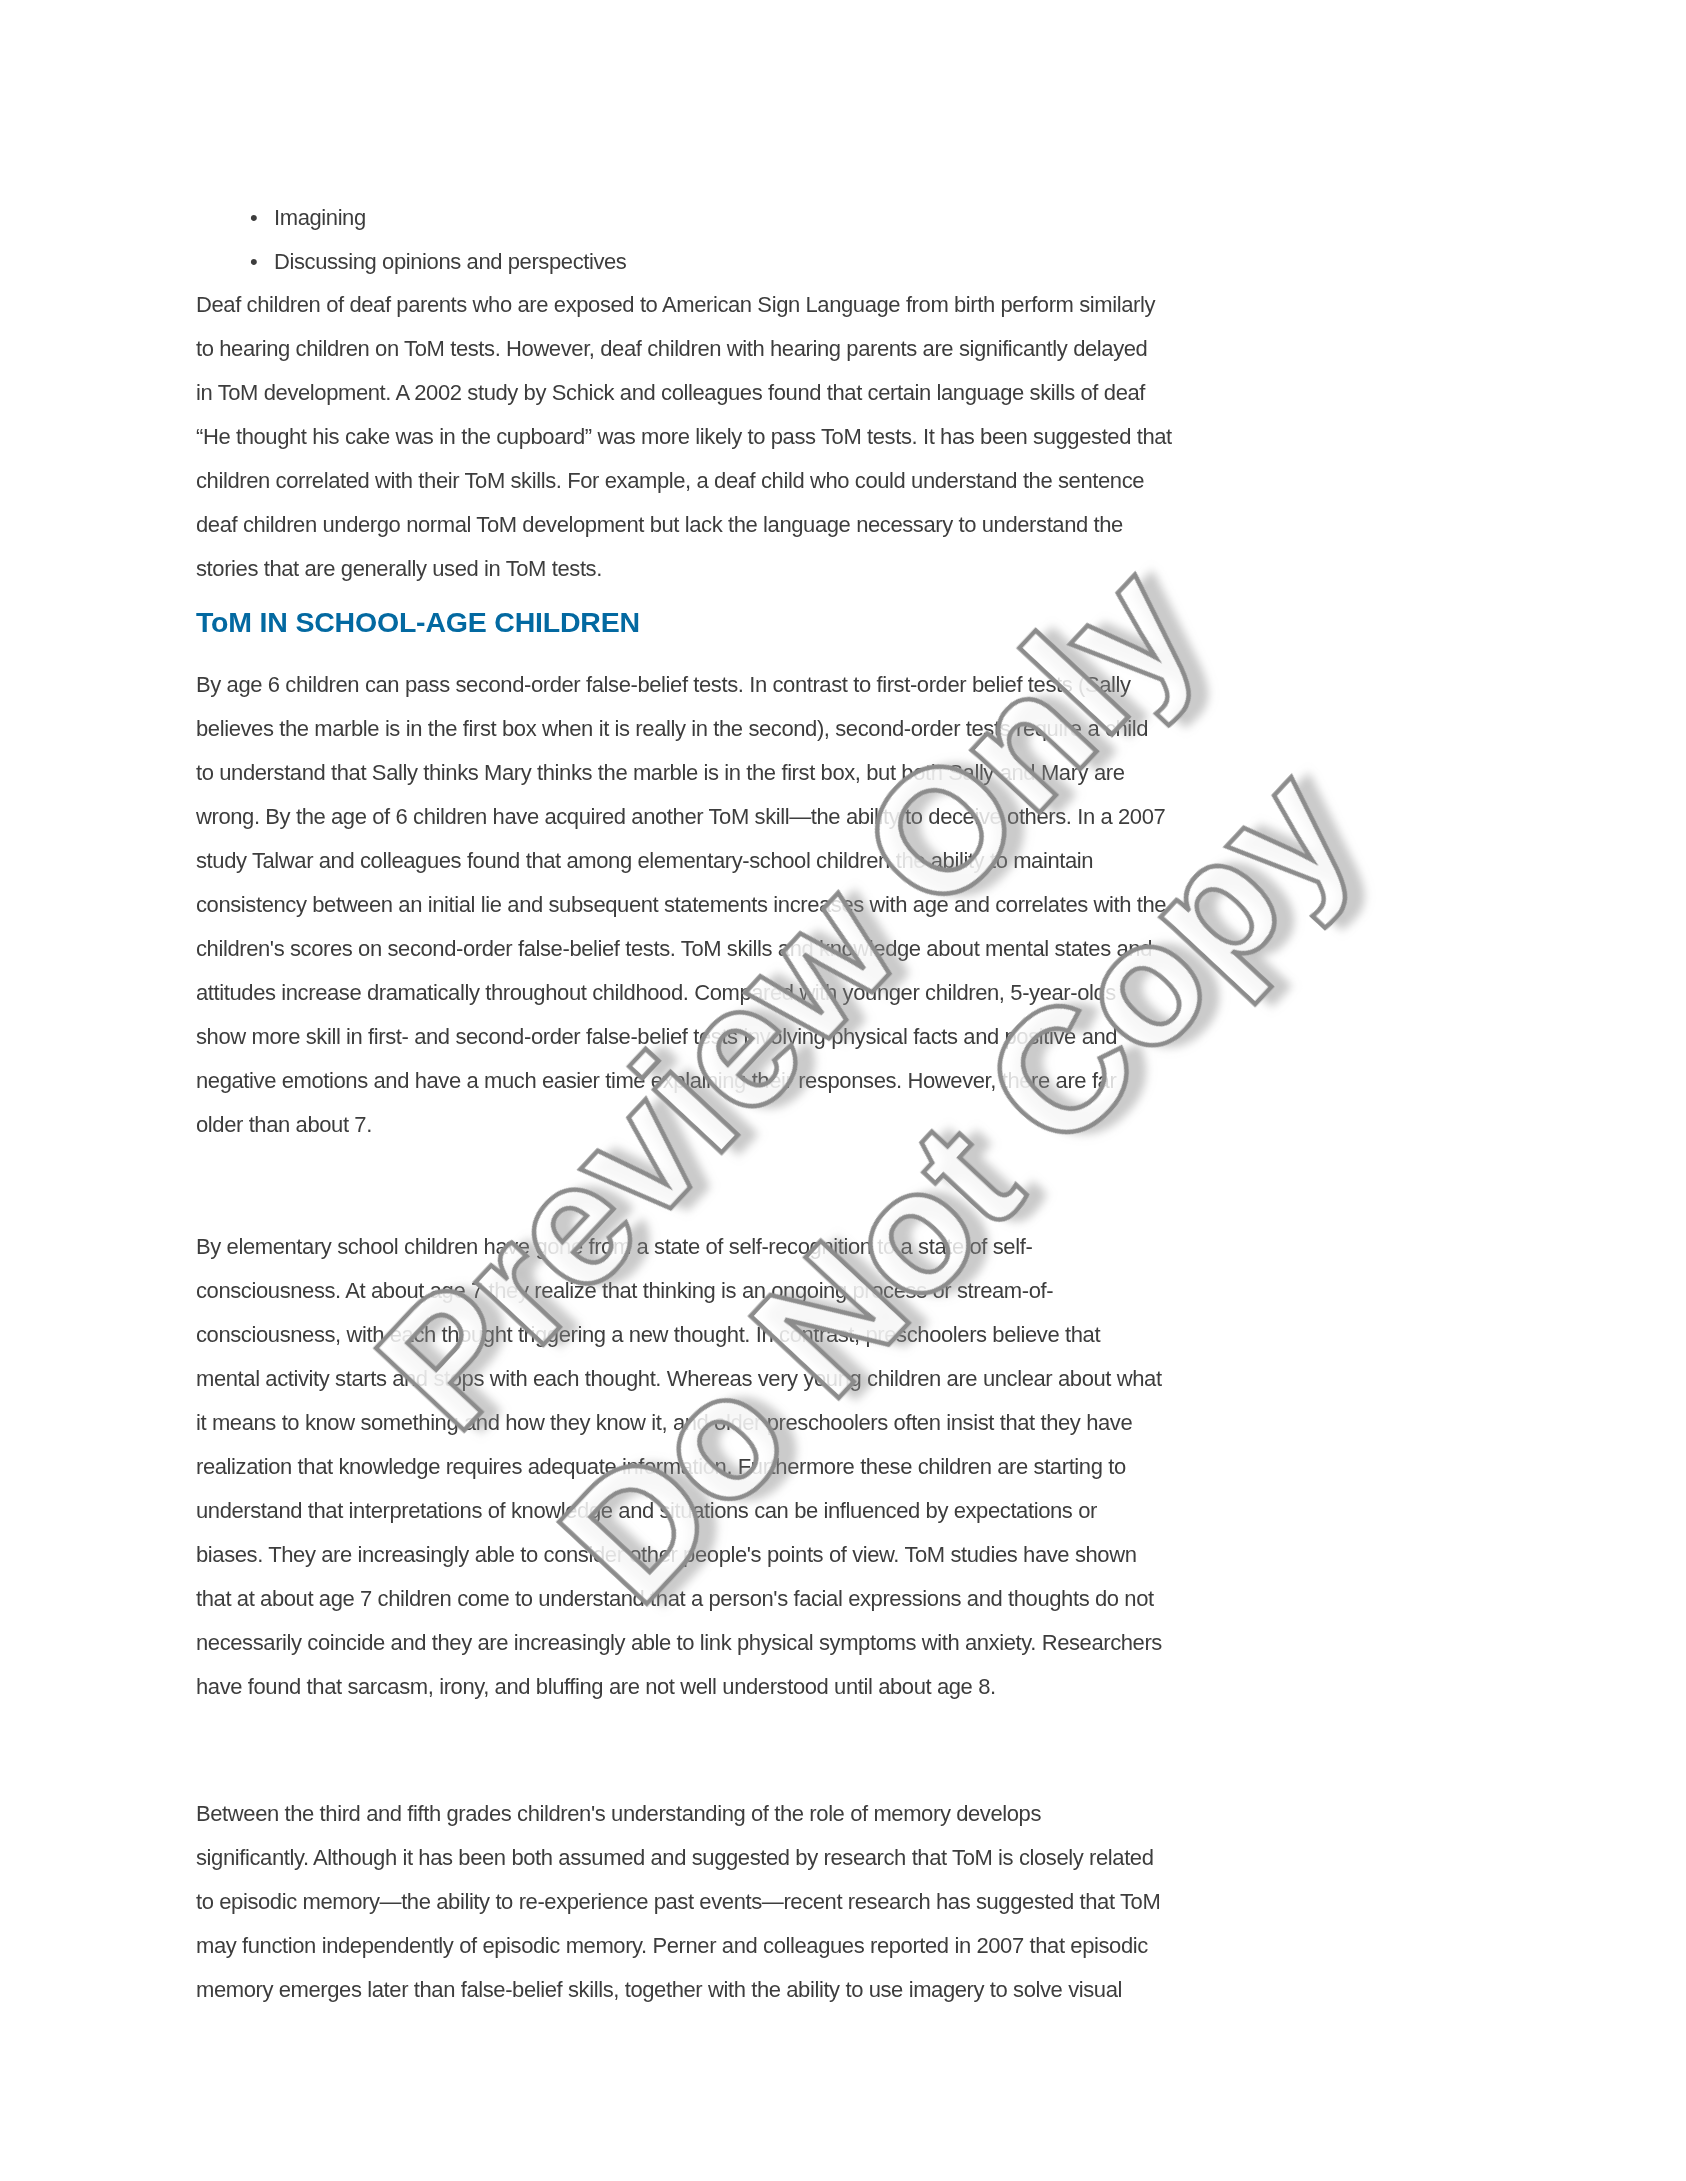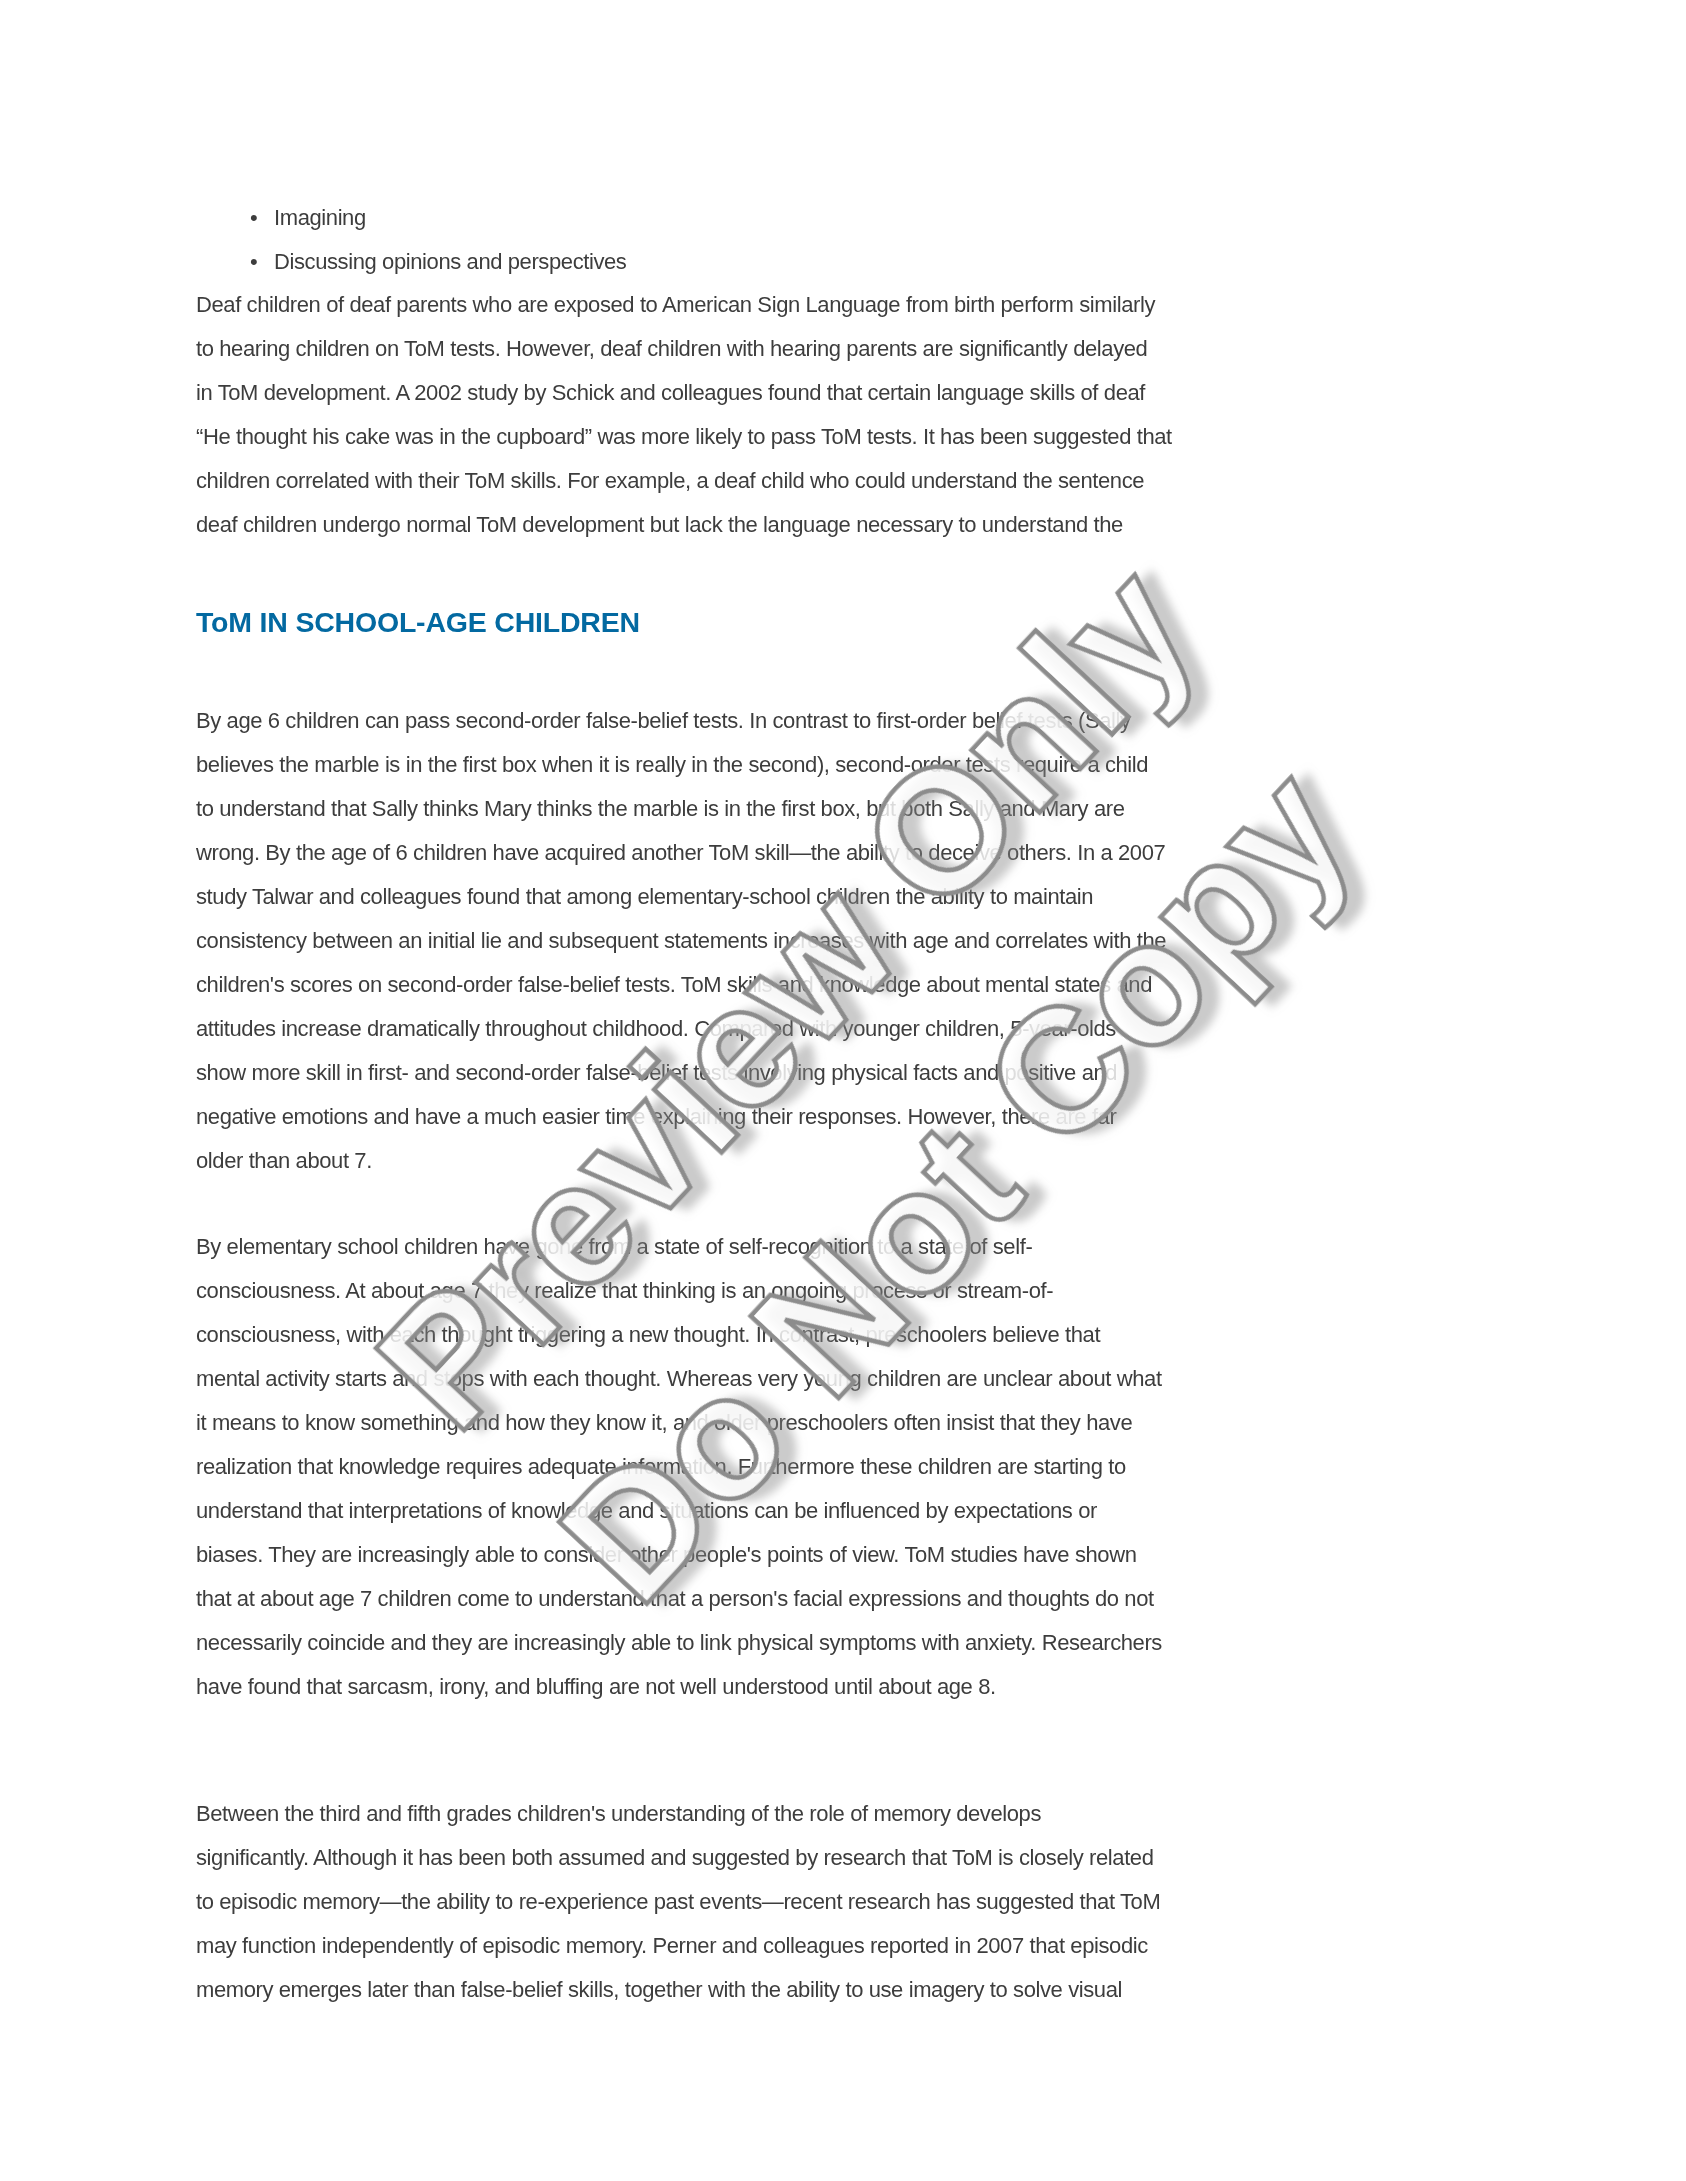--- a/index.html
+++ b/index.html
@@ -63,25 +63,26 @@
     <div class="bullet-row"><span class="bullet-glyph">•</span><span>Discussing opinions and perspectives</span></div>
   </div>
 
   <div class="textblock" style="top:283px">
       <div class="tline">Deaf children of deaf parents who are exposed to American Sign Language from birth perform similarly</div>
       <div class="tline">to hearing children on ToM tests. However, deaf children with hearing parents are significantly delayed</div>
       <div class="tline">in ToM development. A 2002 study by Schick and colleagues found that certain language skills of deaf</div>
       <div class="tline">“He thought his cake was in the cupboard” was more likely to pass ToM tests. It has been suggested that</div>
       <div class="tline">children correlated with their ToM skills. For example, a deaf child who could understand the sentence</div>
       <div class="tline">deaf children undergo normal ToM development but lack the language necessary to understand the</div>
+      <div class="tline">stories that are generally used in ToM tests.</div>
     </div>
 
   <h2 class="heading">ToM IN SCHOOL-AGE CHILDREN</h2>
 
-  <div class="textblock" style="top:699px">
+  <div class="textblock" style="top:663px">
       <div class="tline">By age 6 children can pass second-order false-belief tests. In contrast to first-order belief tests (Sally</div>
       <div class="tline">believes the marble is in the first box when it is really in the second), second-order tests require a child</div>
       <div class="tline">to understand that Sally thinks Mary thinks the marble is in the first box, but both Sally and Mary are</div>
       <div class="tline">wrong. By the age of 6 children have acquired another ToM skill—the ability to deceive others. In a 2007</div>
       <div class="tline">study Talwar and colleagues found that among elementary-school children the ability to maintain</div>
       <div class="tline">consistency between an initial lie and subsequent statements increases with age and correlates with the</div>
       <div class="tline">children's scores on second-order false-belief tests. ToM skills and knowledge about mental states and</div>
       <div class="tline">attitudes increase dramatically throughout childhood. Compared with younger children, 5-year-olds</div>
       <div class="tline">show more skill in first- and second-order false-belief tests involving physical facts and positive and</div>
       <div class="tline">negative emotions and have a much easier time explaining their responses. However, there are far</div>

